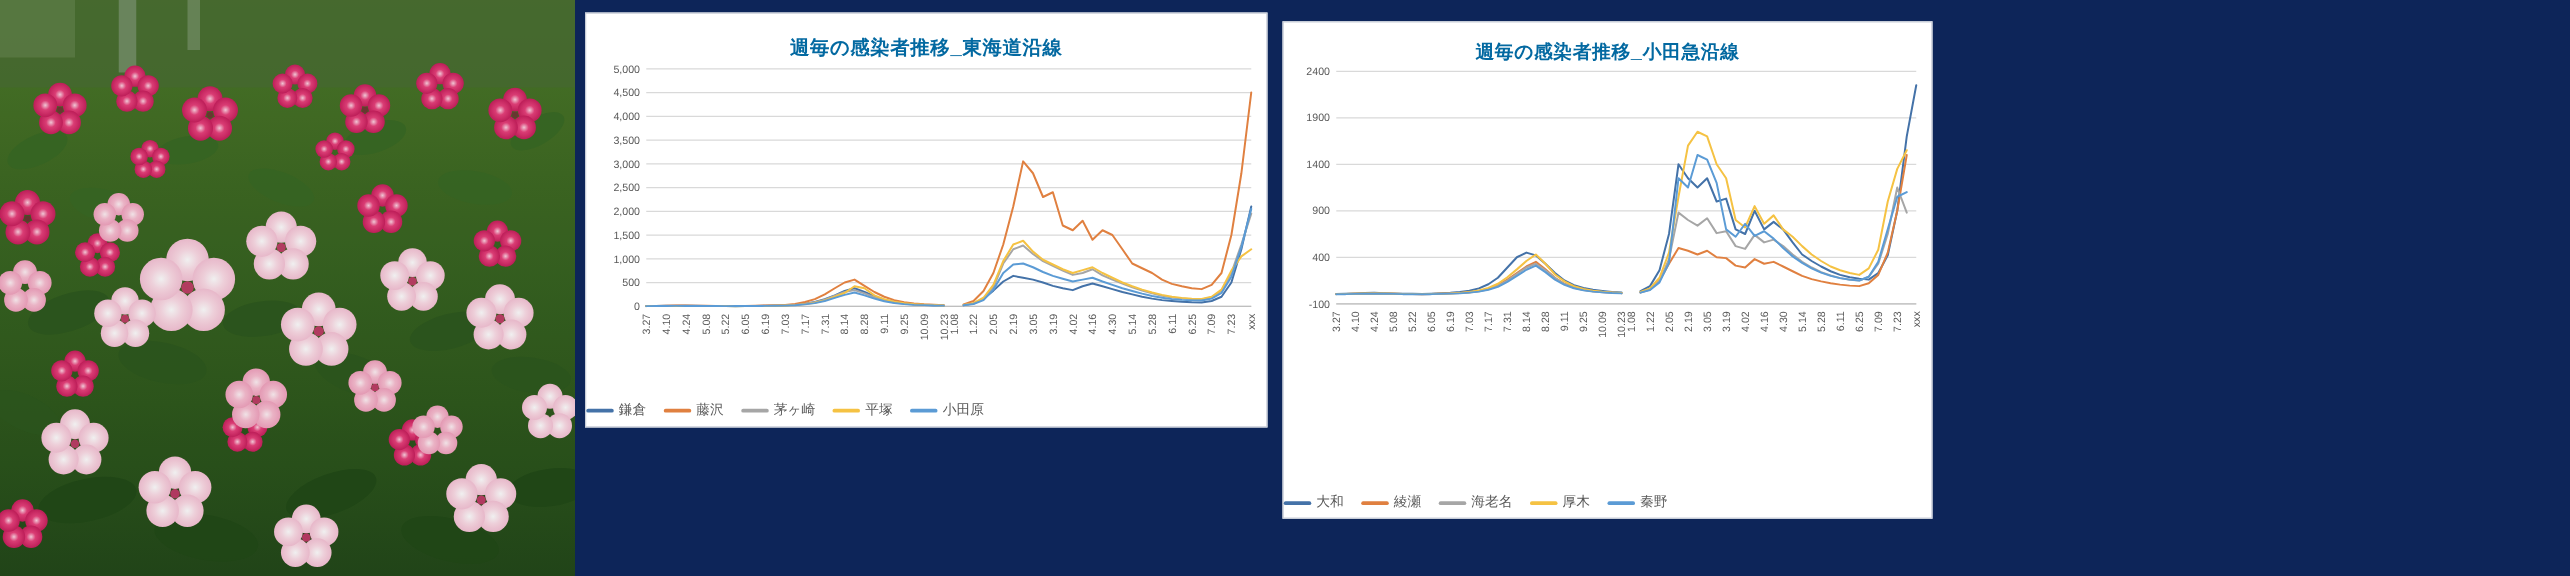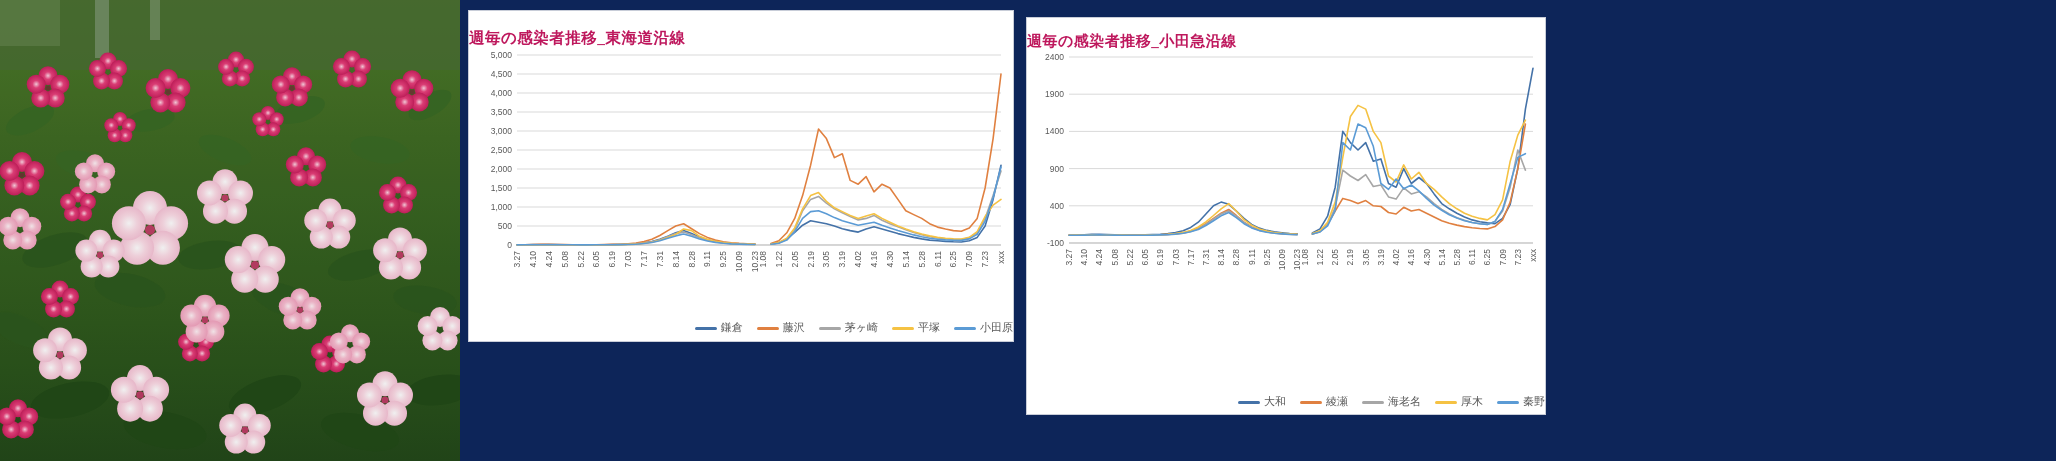--- a/index.html
+++ b/index.html
@@ -9,41 +9,41 @@
   
   .photo{position:absolute;left:0;top:0;width:460px;height:461px;overflow:hidden;background:#2d5a1e;}
   .photo svg{display:block;width:460px;height:461px;}
 
   
   .panel{position:absolute;background:#ffffff;border:1px solid #c8cdd8;box-sizing:border-box;}
   .panel-1{left:468px;top:10px;width:546px;height:332px;}
   .panel-2{left:1026px;top:17px;width:520px;height:398px;}
 
   .chart-title{
-    width:100%;text-align:left;color:#be185d;
+    width:100%;text-align:center;color:#0369a1;
     font-size:15px;font-weight:700;letter-spacing:.5px;
-    font-family:Liberation Serif, serif;
+    font-family:Liberation Mono, monospace;
     white-space:nowrap;
   }
   .panel-1 .chart-title{margin-top:17px;font-size:15.5px;}
   .panel-2 .chart-title{margin-top:14px;font-size:15px;}
 
   .plotwrap{position:relative;width:100%;}
   .plot-svg{display:block;}
 
   
   .ytick{font-size:8.5px;fill:#595959;font-family:"Liberation Sans",sans-serif;text-anchor:end;}
   
   .xtick{font-size:8.5px;fill:#595959;font-family:"Liberation Sans",sans-serif;}
 
   .legend{
     position:absolute;left:0;width:100%;
-    display:flex;justify-content:flex-end;align-items:center;gap:14px;
+    display:flex;justify-content:flex-start;align-items:center;gap:14px;
     font-size:11px;color:#595959;
-    font-family:Liberation Mono, monospace;
+    font-family:Liberation Sans, sans-serif;
   }
   .panel-1 .legend{bottom:7px;}
   .panel-2 .legend{bottom:6px;margin-top:20px;}
   .lg-item{display:flex;align-items:center;gap:4px;white-space:nowrap;}
   .lg-swatch{display:inline-block;width:22px;height:3px;border-radius:2px;}
   .lg-label{line-height:1;}
 
   .gridline{stroke:#d9d9d9;stroke-width:1;}
   .axisline{stroke:#bfbfbf;stroke-width:1;}
   .series-path{fill:none;stroke-width:1.6;stroke-linejoin:round;stroke-linecap:round;}

